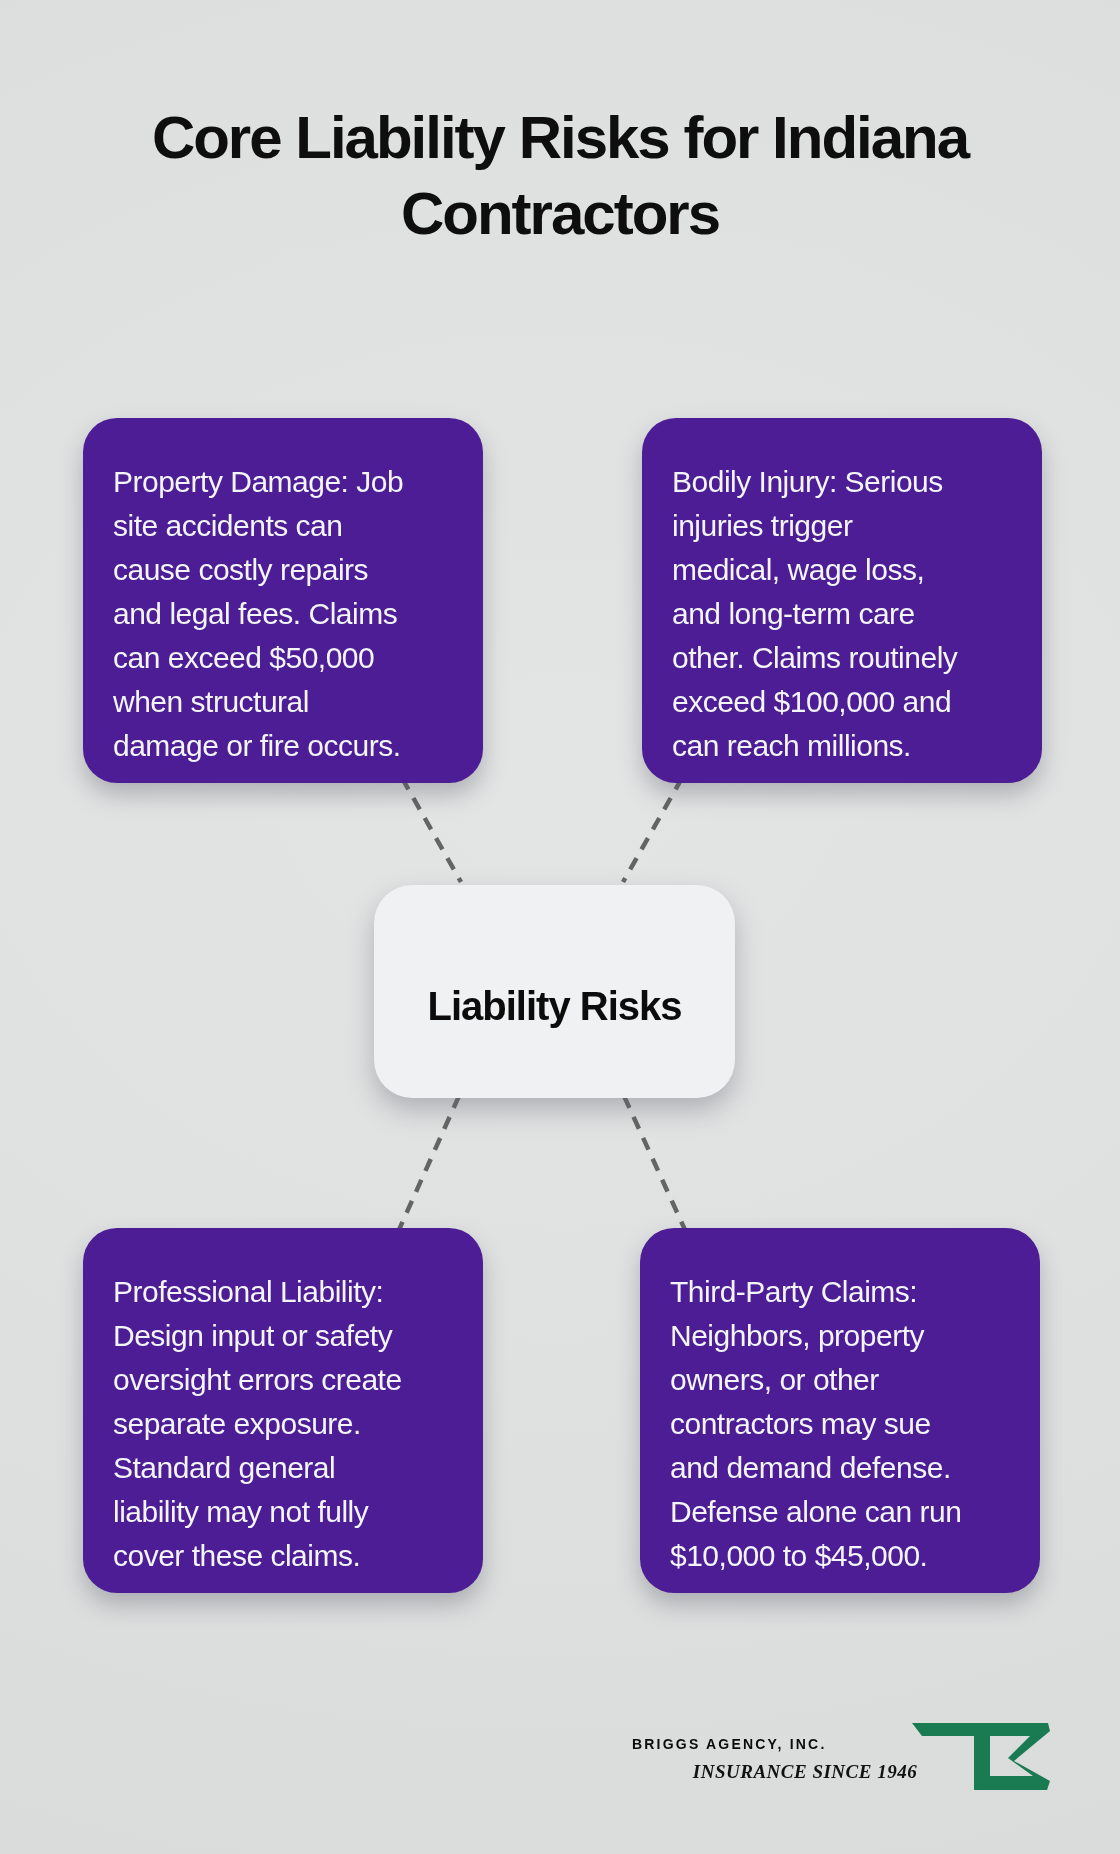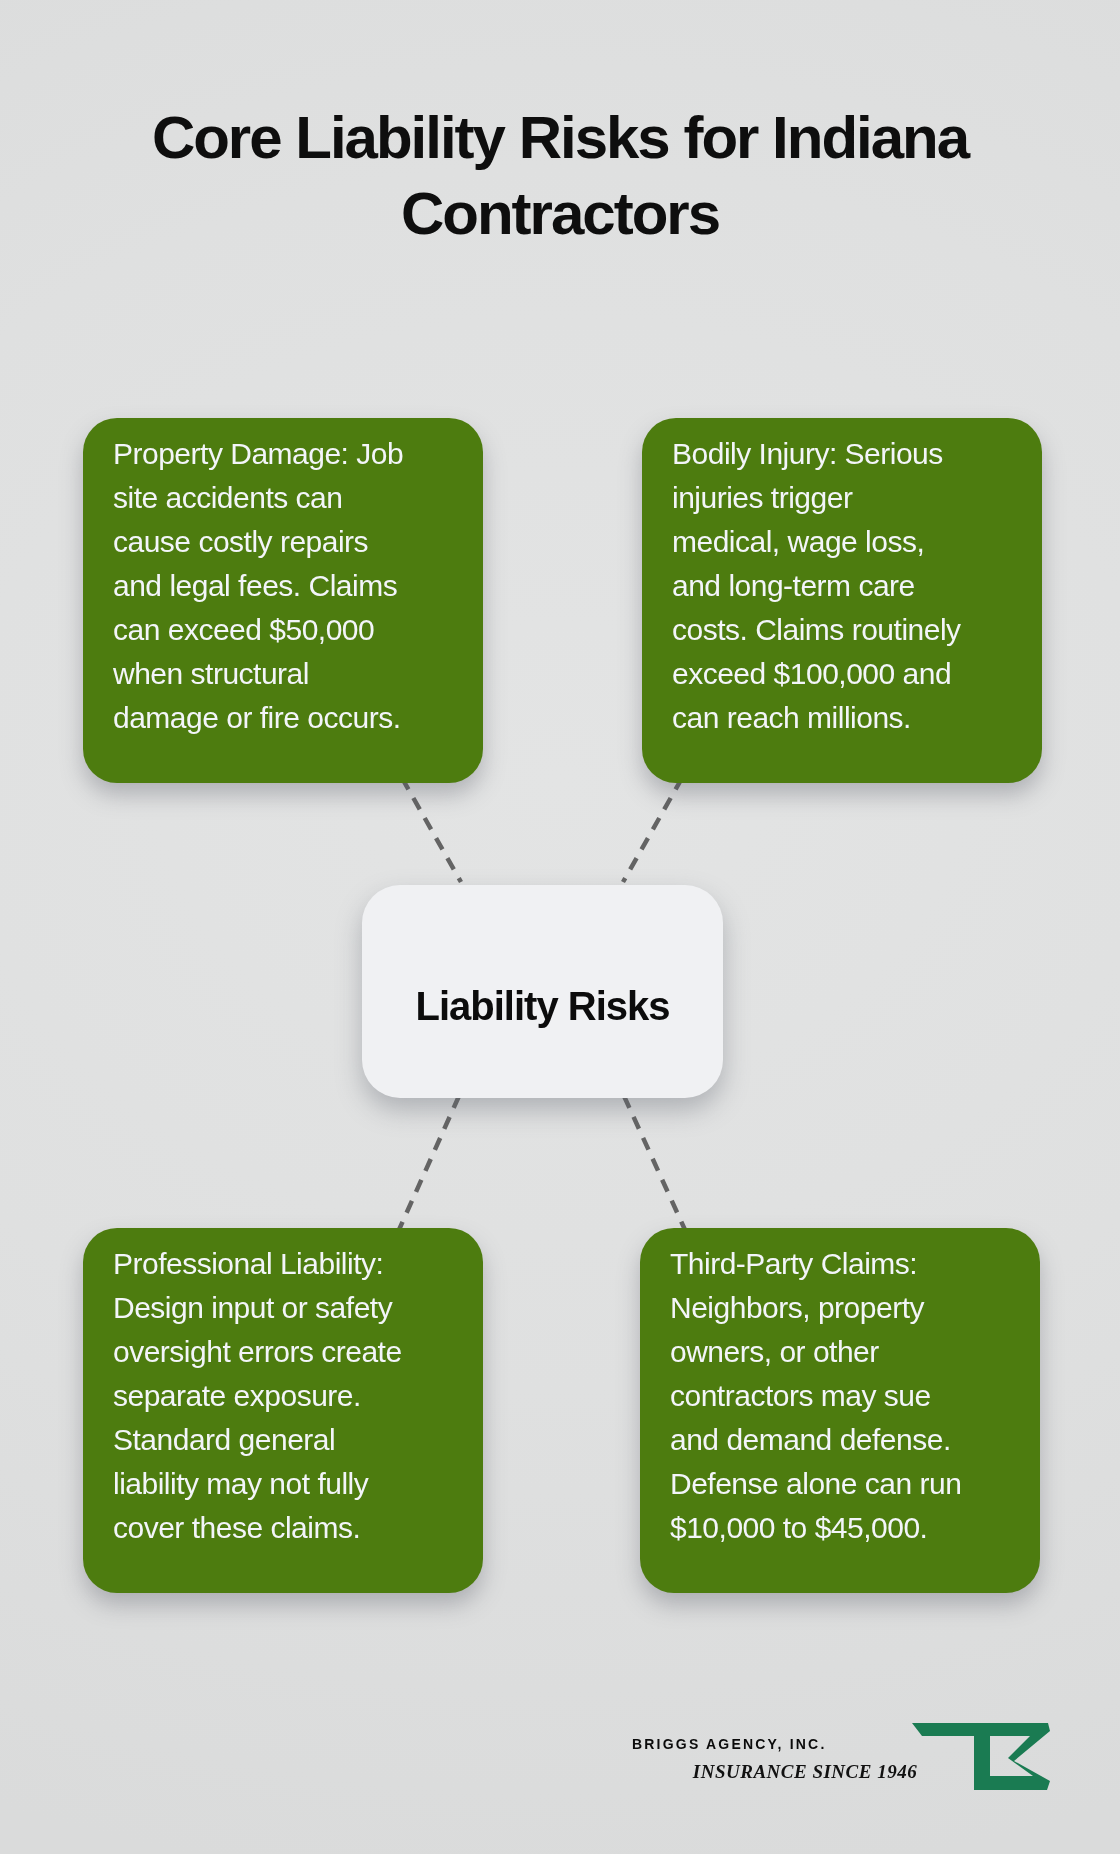--- a/index.html
+++ b/index.html
@@ -9,34 +9,34 @@
     font-family:"Liberation Sans", sans-serif;
   }
   .title{
     position:absolute;left:0;top:100px;width:1120px;
     text-align:center;font-size:60px;line-height:76px;font-weight:bold;
     letter-spacing:-2px;color:#0e0e0e;white-space:pre-line;margin:0;
   }
   .connectors{position:absolute;left:0;top:0;width:1120px;height:1854px;}
   .risk-box{
     position:absolute;width:400px;height:365px;box-sizing:border-box;
-    background:#4d7c0f;border-radius:34px;
-    padding:14px 22px 26px 30px;
+    background:#4c1d95;border-radius:34px;
+    padding:42px 22px 26px 30px;
     box-shadow:0 12px 22px rgba(85,90,100,0.35);
   }
   .risk-text{
     color:#f3f5f9;font-size:30px;line-height:44px;letter-spacing:-0.5px;
     white-space:pre-line;
   }
   .box-tl{left:83px;top:418px;}
   .box-tr{left:642px;top:418px;}
   .box-bl{left:83px;top:1228px;}
   .box-br{left:640px;top:1228px;}
   .center-box{
-    position:absolute;left:362px;top:885px;width:361px;height:213px;box-sizing:border-box;
+    position:absolute;left:374px;top:885px;width:361px;height:213px;box-sizing:border-box;
     background:#f0f1f3;border-radius:38px;
     box-shadow:0 12px 26px rgba(100,105,115,0.40);
     display:flex;align-items:center;justify-content:center;
     padding-top:30px;
   }
   .center-label{
     font-size:40px;font-weight:bold;color:#0c0c0c;letter-spacing:-1px;
   }
   .logo-name{
     position:absolute;left:632px;top:1736px;width:360px;
@@ -72,21 +72,21 @@
 can exceed $50,000
 when structural
 damage or fire occurs.</div>
 </div>
 
 <div class="risk-box box-tr">
   <div class="risk-text">Bodily Injury: Serious
 injuries trigger
 medical, wage loss,
 and long-term care
-costs. Claims routinely
+other. Claims routinely
 exceed $100,000 and
 can reach millions.</div>
 </div>
 
 <div class="risk-box box-bl">
   <div class="risk-text">Professional Liability:
 Design input or safety
 oversight errors create
 separate exposure.
 Standard general

